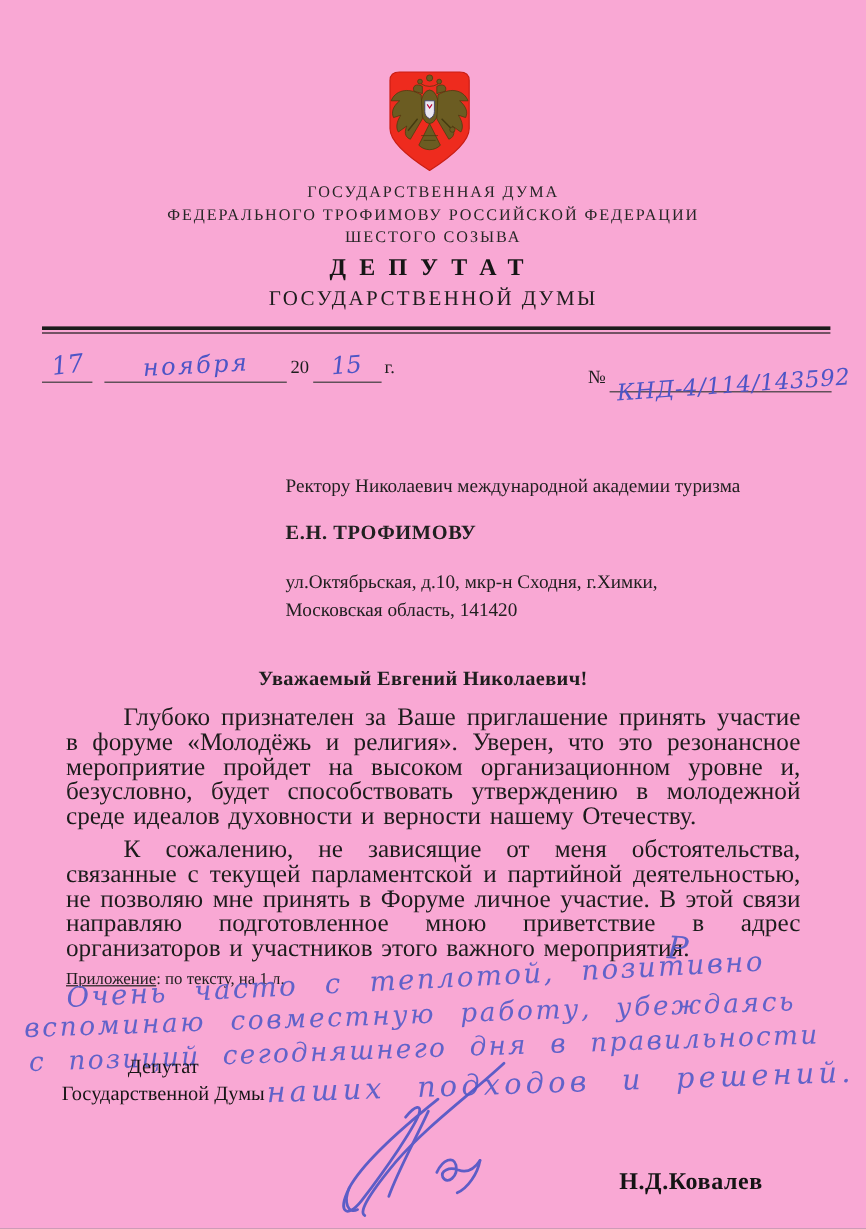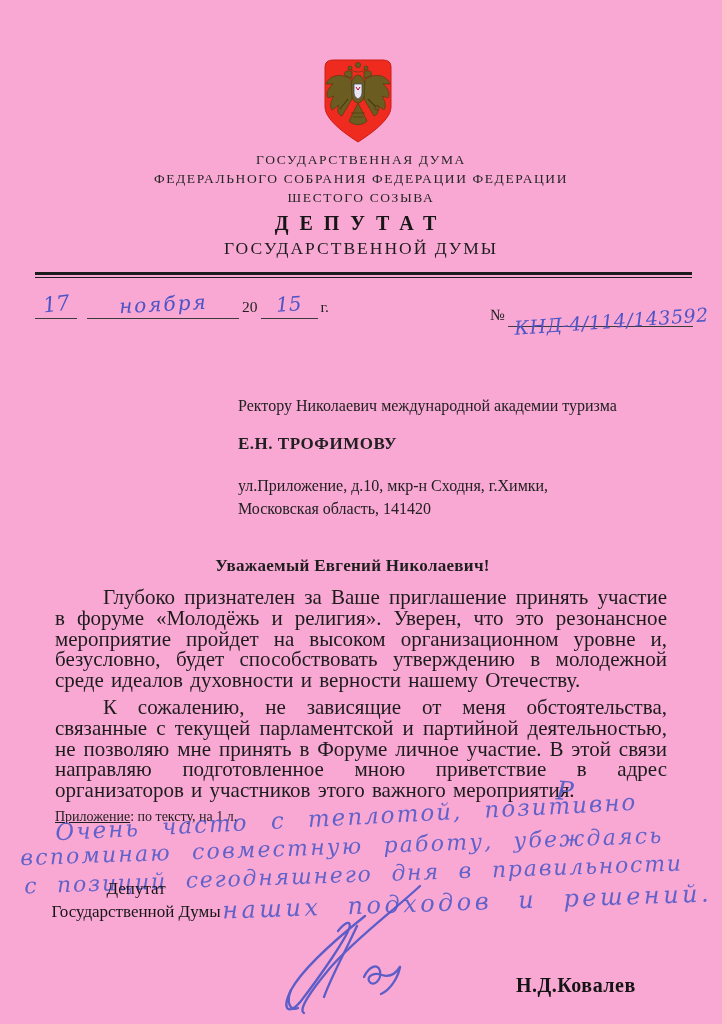--- a/index.html
+++ b/index.html
@@ -92,21 +92,21 @@
         <circle cx="59" cy="51" r="2.2"></circle>
       </g>
 
       <path d="M36,27 h8 v9 q0,4 -4,6 q-4,-2 -4,-6 Z" fill="#e9e7f2" stroke="#3b3b68" stroke-width="0.7"></path>
       <path d="M38,30 l2,3 2,-3" fill="none" stroke="#b03" stroke-width="1"></path>
     </svg>
   </div>
 
   <div class="org">
     <div>ГОСУДАРСТВЕННАЯ ДУМА</div>
-    <div>ФЕДЕРАЛЬНОГО СОБРАНИЯ ФЕДЕРАЦИИ ФЕДЕРАЦИИ</div>
+    <div>ФЕДЕРАЛЬНОГО ТРОФИМОВУ РОССИЙСКОЙ ФЕДЕРАЦИИ</div>
     <div>ШЕСТОГО СОЗЫВА</div>
   </div>
 
   <div class="dep-title">
     <div class="dep1">ДЕПУТАТ</div>
     <div class="dep2">ГОСУДАРСТВЕННОЙ ДУМЫ</div>
   </div>
 
   <div class="rule"></div>
 
@@ -115,21 +115,21 @@
   </div>
 
   <div class="numline">
     <span class="pr">№</span><span class="seg w185"><i class="hw numhw">КНД-4/114/143592</i></span>
   </div>
 
   <div class="recipient">
     <div>Ректору Николаевич международной академии туризма</div>
     <div class="rname">Е.Н. ТРОФИМОВУ</div>
     <div class="raddr">
-      <div>ул.Приложение, д.10, мкр-н  Сходня, г.Химки,</div>
+      <div>ул.Октябрьская, д.10, мкр-н  Сходня, г.Химки,</div>
       <div>Московская область, 141420</div>
     </div>
   </div>
 
   <div class="salutation">Уважаемый Евгений Николаевич!</div>
 
   <div class="bodytext">
     <p class="par">Глубоко признателен за Ваше приглашение принять участие в форуме «Молодёжь и религия». Уверен, что это резонансное мероприятие пройдет на высоком организационном уровне и, безусловно, будет способствовать утверждению в молодежной среде идеалов духовности и верности нашему Отечеству.</p>
     <p class="par">К сожалению, не зависящие от меня обстоятельства, связанные с текущей парламентской и партийной деятельностью, не позволяю мне принять в Форуме личное участие. В этой связи направляю подготовленное мною приветствие в адрес организаторов и участников этого важного мероприятия.</p>
     <div class="attachment"><span class="und">Приложение</span><span>: по тексту, на 1 л.</span></div>

